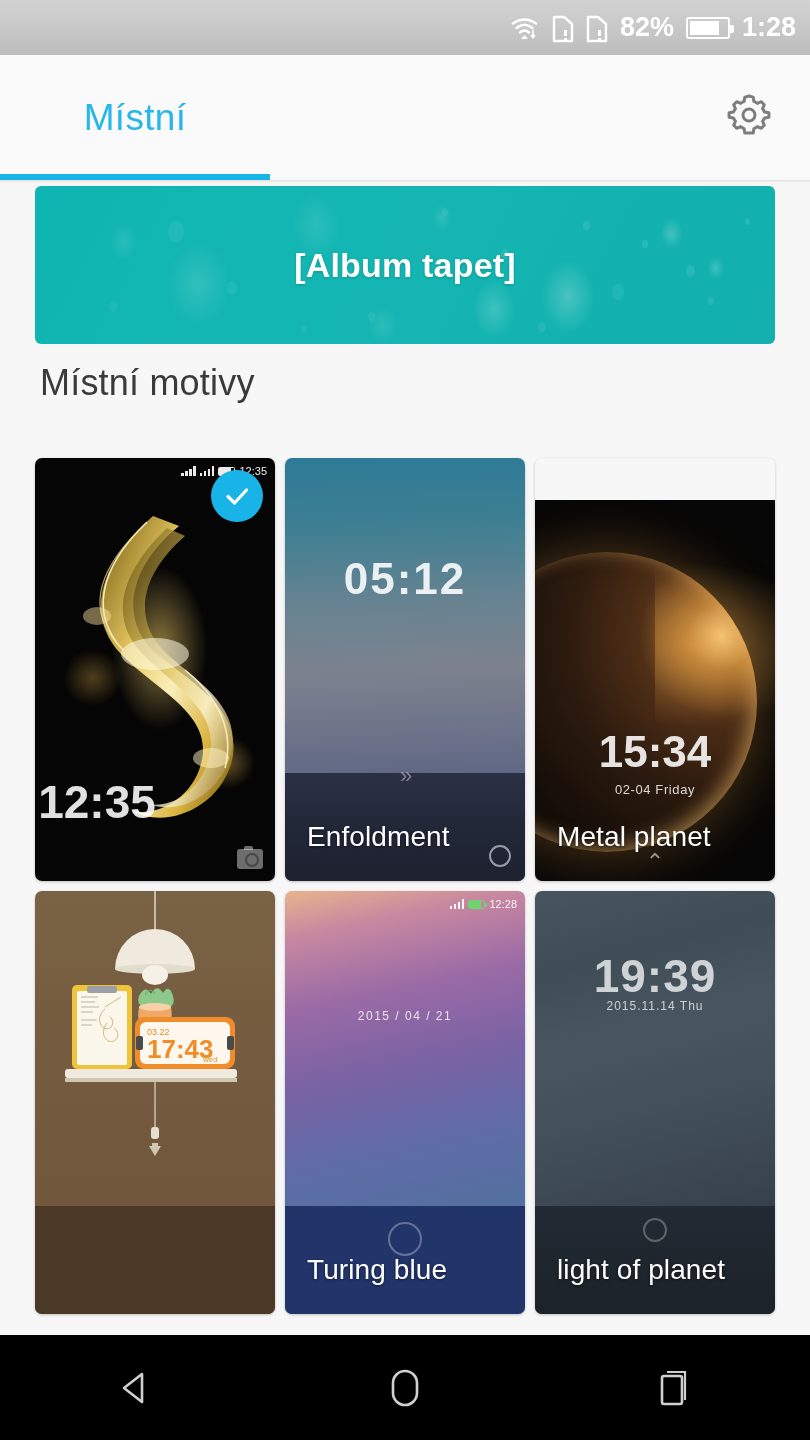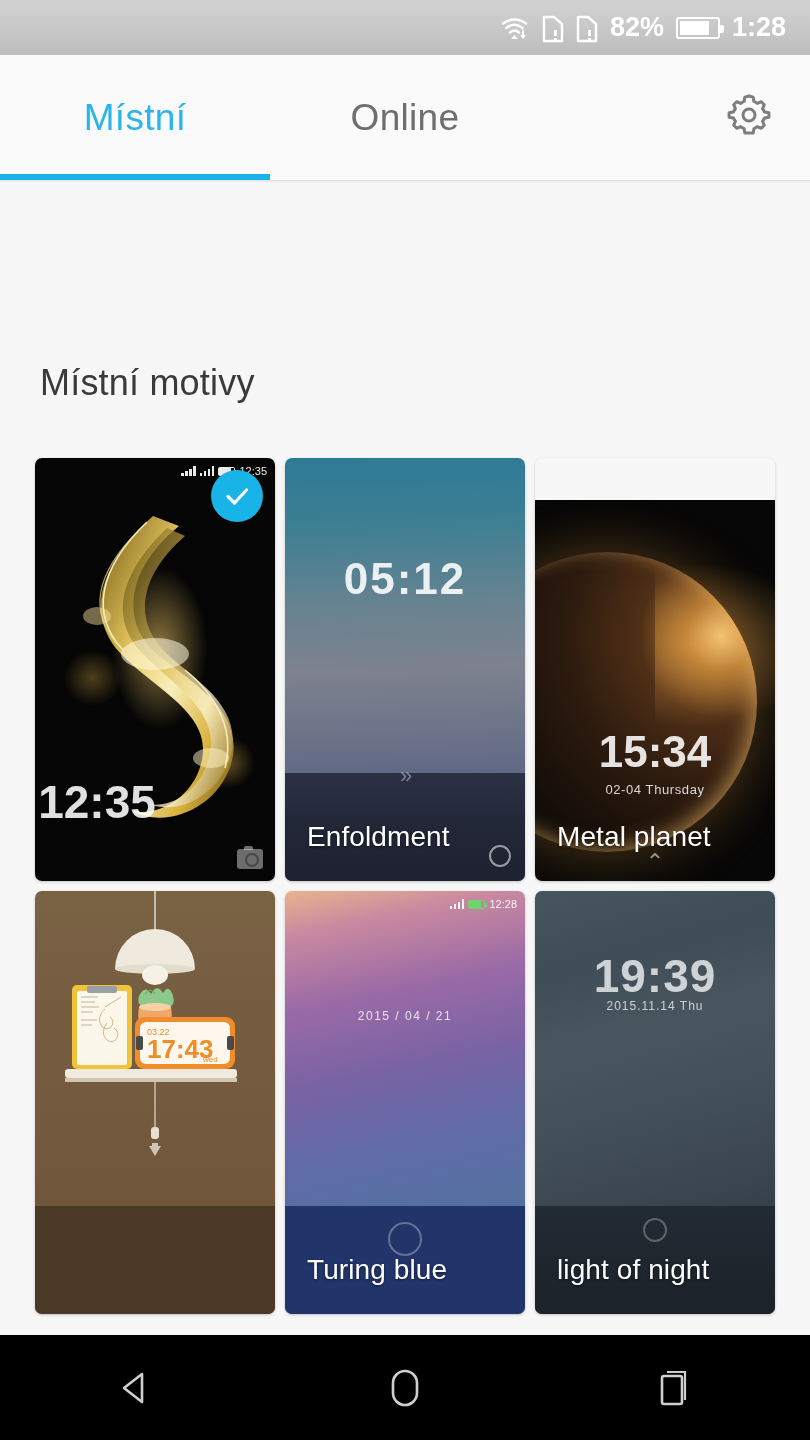--- a/index.html
+++ b/index.html
@@ -9,21 +9,21 @@
     background: #f7f7f7;
     overflow: hidden;
   }
   .phone { position: relative; width: 810px; height: 1440px; background: #f7f7f7; }
 
   
   .statusbar {
     position: absolute; top: 0; left: 0; width: 810px; height: 55px;
     background: linear-gradient(to bottom, #d2d2d2 0%, #c9c9c9 45%, #bdbdbd 100%);
     display: flex; align-items: center; justify-content: flex-end;
-    padding-right: 24px;
+    padding-right: 14px;
   }
   .sb-items { display: flex; align-items: center; gap: 12px; }
   .sb-icon { display: flex; align-items: center; }
   .sb-text {
     color: #ffffff; font-size: 27px; font-weight: bold;
     letter-spacing: 0px; line-height: 1;
   }
   .sb-battery {
     width: 44px; height: 22px; border: 2.5px solid #fff; border-radius: 3px;
     position: relative; display: flex; align-items: center; padding: 2px;
@@ -245,36 +245,52 @@
           <i></i>
         </span>
       <span class="sb-text">1:28</span>
     </div>
   </div>
 
   <div class="tabbar">
     <div class="tab active">
       <span>Místní</span>
     </div>
-    <div class="tab inactive">
-      <span>Online</span>
-    </div>
     <div class="tab-indicator"></div>
   </div>
   <div class="tabbar-shadow"></div>
 
   <div class="gear-btn">
     <span>
       <svg width="50" height="50" viewBox="0 0 50 50">
         <path d="M25 6 l4.2 1.1 0.7 4.3 a14 14 0 0 1 3.4 2 l4-1.7 3 3 -1.7 4 a14 14 0 0 1 2 3.4 l4.3 0.7 0 4.4 -4.3 0.7 a14 14 0 0 1 -2 3.4 l1.7 4 -3 3 -4-1.7 a14 14 0 0 1 -3.4 2 l-0.7 4.3 -4.2 0 -4.2 0 -0.7-4.3 a14 14 0 0 1 -3.4-2 l-4 1.7 -3-3 1.7-4 a14 14 0 0 1 -2-3.4 l-4.3-0.7 0-4.4 4.3-0.7 a14 14 0 0 1 2-3.4 l-1.7-4 3-3 4 1.7 a14 14 0 0 1 3.4-2 l0.7-4.3 z" fill="none" stroke="#7d7d7d" stroke-width="3" stroke-linejoin="round"></path>
         <circle cx="25" cy="25" r="6" fill="none" stroke="#7d7d7d" stroke-width="3"></circle>
       </svg>
     </span>
   </div>
 
+  <div class="banner">
+    <div class="banner-dots">
+      <span style="left:18%;top:22%;width:16px;height:22px;opacity:.25"></span>
+      <span style="left:26%;top:60%;width:10px;height:14px;opacity:.2"></span>
+      <span style="left:63%;top:40%;width:8px;height:10px;opacity:.28"></span>
+      <span style="left:74%;top:22%;width:7px;height:9px;opacity:.3"></span>
+      <span style="left:82%;top:34%;width:6px;height:8px;opacity:.32"></span>
+      <span style="left:88%;top:50%;width:9px;height:12px;opacity:.28"></span>
+      <span style="left:91%;top:70%;width:6px;height:8px;opacity:.26"></span>
+      <span style="left:45%;top:80%;width:7px;height:9px;opacity:.22"></span>
+      <span style="left:55%;top:14%;width:6px;height:8px;opacity:.22"></span>
+      <span style="left:10%;top:72%;width:9px;height:12px;opacity:.18"></span>
+      <span style="left:36%;top:88%;width:6px;height:8px;opacity:.2"></span>
+      <span style="left:68%;top:86%;width:8px;height:10px;opacity:.22"></span>
+      <span style="left:78%;top:62%;width:12px;height:16px;opacity:.2"></span>
+      <span style="left:96%;top:20%;width:5px;height:7px;opacity:.3"></span>
+    </div>
+    <div class="banner-label">[Album tapet]</div>
+  </div>
 
   <div class="section-title">Místní motivy</div>
 
   <div class="grid">
 
     <div class="card">
       <div class="card-art art-gold">
         <svg class="gold-swirl" viewBox="0 0 240 423" preserveAspectRatio="none">
           <defs>
             <linearGradient id="g1" x1="0" y1="0" x2="1" y2="1">
@@ -337,21 +353,21 @@
         <div class="circle-icon" style="right:14px;bottom:14px;"></div>
       </div>
     </div>
 
     <div class="card">
       <div class="card-art art-planet">
         <div class="planet-body"></div>
         <div class="planet-rim"></div>
         <div class="planet-glow"></div>
         <div class="mini-clock" style="bottom:104px;font-size:44px;">15:34</div>
-        <div class="mini-date" style="bottom:84px;">02-04  Thursday</div>
+        <div class="mini-date" style="bottom:84px;">02-04  Friday</div>
         <div class="card-label">Metal planet</div>
         <div class="chev-up" style="bottom:6px;">⌃</div>
       </div>
     </div>
 
     <div class="card">
       <div class="card-art art-beauty">
         <svg viewBox="0 0 240 423" style="position:absolute;inset:0;">
 
           <line x1="120" y1="0" x2="120" y2="40" stroke="#d9d3c4" stroke-width="1.6"></line>
@@ -422,21 +438,21 @@
         <div class="card-label">Turing blue</div>
       </div>
     </div>
 
     <div class="card">
       <div class="card-art art-night">
         <div class="mini-clock" style="top:58px;font-size:46px;font-weight:700;letter-spacing:1px;color:rgba(255,255,255,0.75);">19:39</div>
         <div class="mini-date" style="top:108px;font-size:12px;letter-spacing:1px;color:rgba(255,255,255,0.72);">2015.11.14 Thu</div>
         <div class="card-footer night-footer"></div>
         <div class="circle-icon" style="width:24px;height:24px;left:108px;bottom:72px;border-color:rgba(255,255,255,0.28);"></div>
-        <div class="card-label">light of night</div>
+        <div class="card-label">light of planet</div>
       </div>
     </div>
 
   </div>
 
   <div class="navbar">
     <div class="nav-btn">
       <svg width="42" height="42" viewBox="0 0 42 42">
         <path d="M28 7 L10 21 L28 35 Z" fill="none" stroke="#cfcfcf" stroke-width="2.6" stroke-linejoin="round"></path>
       </svg>

